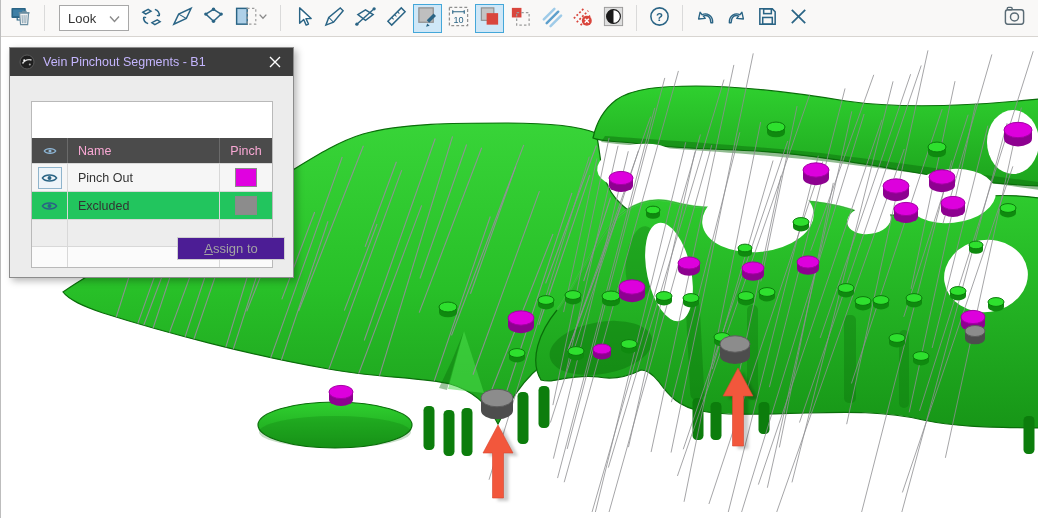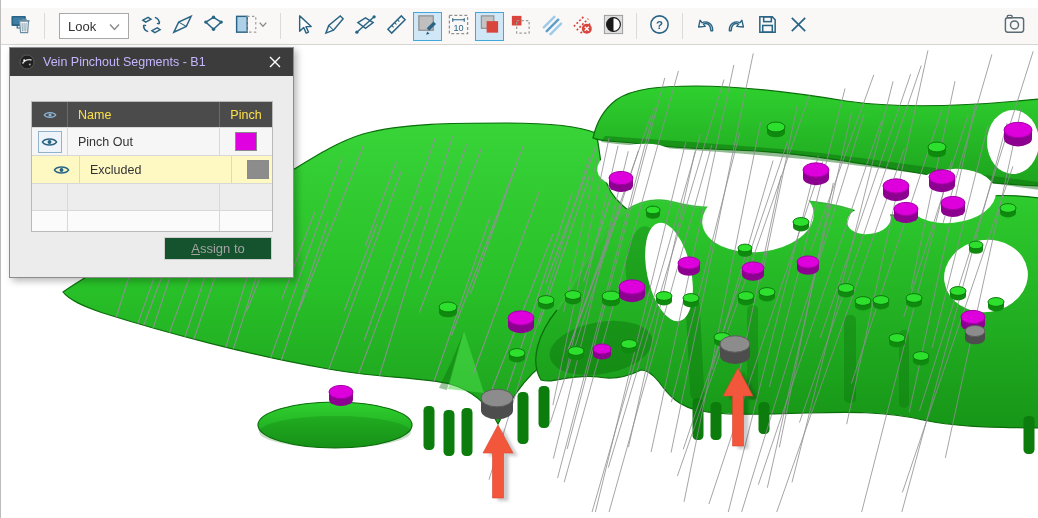--- a/index.html
+++ b/index.html
@@ -1,19 +1,19 @@
 <!DOCTYPE html>
 <html style="--vein-green: #2cc52c; --vein-green-dark: #0a6b0a; --pinch-out-magenta: #dd00dd; --pinch-out-side: #8d0190; --excluded-gray: #8c8c8c; --excluded-side: #4d4d4d; --green-marker: #2ee02e; --green-marker-side: #0f8a0f; --arrow-orange: #f2573c; --drillhole-left: #9b8da0; --drillhole-right: #8f8f92; --toolbar-icon-blue: #2a6485; --toolbar-red: #d9453c; --active-button-bg: #cfe7f7; --active-button-border: #44a7d9; --titlebar-bg: #3c3c3c;"><head>
 <meta charset="utf-8">
 <style>
   html,body{margin:0;padding:0;background:#e9e9e9;}
   .app{position:relative;width:1038px;height:518px;background:#fff;overflow:hidden;
        font-family:"Liberation Sans",sans-serif;border-left:1px solid #bdbdbd;box-sizing:border-box;}
   
-  .toolbar{position:absolute;top:8px;left:0;right:0;height:37px;background:#f9f8f7;
+  .toolbar{position:absolute;top:0;left:0;right:0;height:37px;background:#f9f8f7;
            border-bottom:1px solid #d8d5d1;display:flex;align-items:center;
            padding:0 8px 0 5px;box-sizing:border-box;}
   .tb-btn{width:29px;height:29px;margin:0 1px;display:flex;align-items:flex-start;justify-content:center;
           border:1px solid transparent;background:transparent;padding:0;box-sizing:border-box;}
   .tb-btn svg{width:23px;height:23px;display:block;}
   .tb-btn.wide{width:42px;}
   .tb-btn.wide svg{width:36px;}
   .tb-btn.active{background:var(--active-button-bg,#cfe7f7);border-color:var(--active-button-border,#44a7d9);}
   .tb-sep{width:1px;height:26px;background:#dadada;margin:0 7px;flex:0 0 1px;}
   .tb-dropdown{height:24px;border:1px solid #a8a8a8;background:#fff;display:flex;align-items:center;
@@ -25,35 +25,35 @@
   .dialog{position:absolute;left:8px;top:47px;width:285px;height:231px;background:#ececec;
           border:1px solid #8c8c8c;box-shadow:3px 3px 7px rgba(0,0,0,.28);box-sizing:border-box;z-index:20;}
   .dlg-titlebar{height:28px;background:var(--titlebar-bg,#3c3c3c);display:flex;align-items:center;
                 padding:0 6px 0 9px;gap:8px;}
   .dlg-title{color:#c4b5fd;font-size:12.5px;flex:1;white-space:nowrap;}
   .dlg-icon svg{width:16px;height:16px;display:block;}
   .dlg-close{width:24px;height:24px;display:flex;align-items:center;justify-content:center;}
   .dlg-close svg{width:12px;height:12px;}
   .tbl{position:absolute;left:21px;top:53px;width:240px;border:1px solid #b9b9b9;background:#fff;}
   .tbl-row{display:grid;grid-template-columns:36px 152px 52px;}
-  .tbl-head{background:#4b4b4b;color:#fde047;height:25px;}
+  .tbl-head{background:#4b4b4b;color:#f9a8d4;height:25px;margin-top:36px;}
   .tbl-head .cell{border-right:1px solid #6a6a6a;}
   .cell{display:flex;align-items:center;box-sizing:border-box;font-size:12.5px;}
   .cell.center{justify-content:center;}
   .cell.name{padding-left:10px;}
   .body-row{height:27px;border-top:1px solid #d8d8d8;}
   .body-row .cell{border-right:1px solid #d8d8d8;color:#333;text-align:center;}
   .body-row .cell:last-child,.tbl-head .cell:last-child{border-right:none;}
-  .r1{background:#f6f6f6;} .r2{background:#fef9c3;padding-left:12px;} .r3{background:#ededed;height:26px;} .r4{background:#fbfbfb;height:20px;}
+  .r1{background:#f6f6f6;} .r2{background:#22c55e;} .r3{background:#ededed;height:26px;} .r4{background:#fbfbfb;height:20px;}
   .eye-box{width:22px;height:20px;display:flex;align-items:center;justify-content:center;}
   .eye-box.focused{border:1px solid #8fb4cc;background:#eef4f9;}
   .eye-box svg{width:17px;height:12px;}
   .hdr-eye svg{width:14px;height:10px;}
   .swatch{width:20px;height:17px;border:1px solid #8a8a8a;}
-  .assign-btn{position:absolute;right:21px;bottom:17px;width:108px;height:23px;background:#14532d;
+  .assign-btn{position:absolute;right:8px;bottom:17px;width:108px;height:23px;background:#4c1d95;
               border:1px solid #cfcfcf;color:#a3a3a3;font-size:13px;font-family:"Liberation Sans",sans-serif;}
   .assign-btn u{text-decoration:underline;}
 </style>
 </head>
 <body>
 
 <div class="app">
 
   <div class="toolbar">
     <div style="display:flex;align-items:center;width:100%;">

